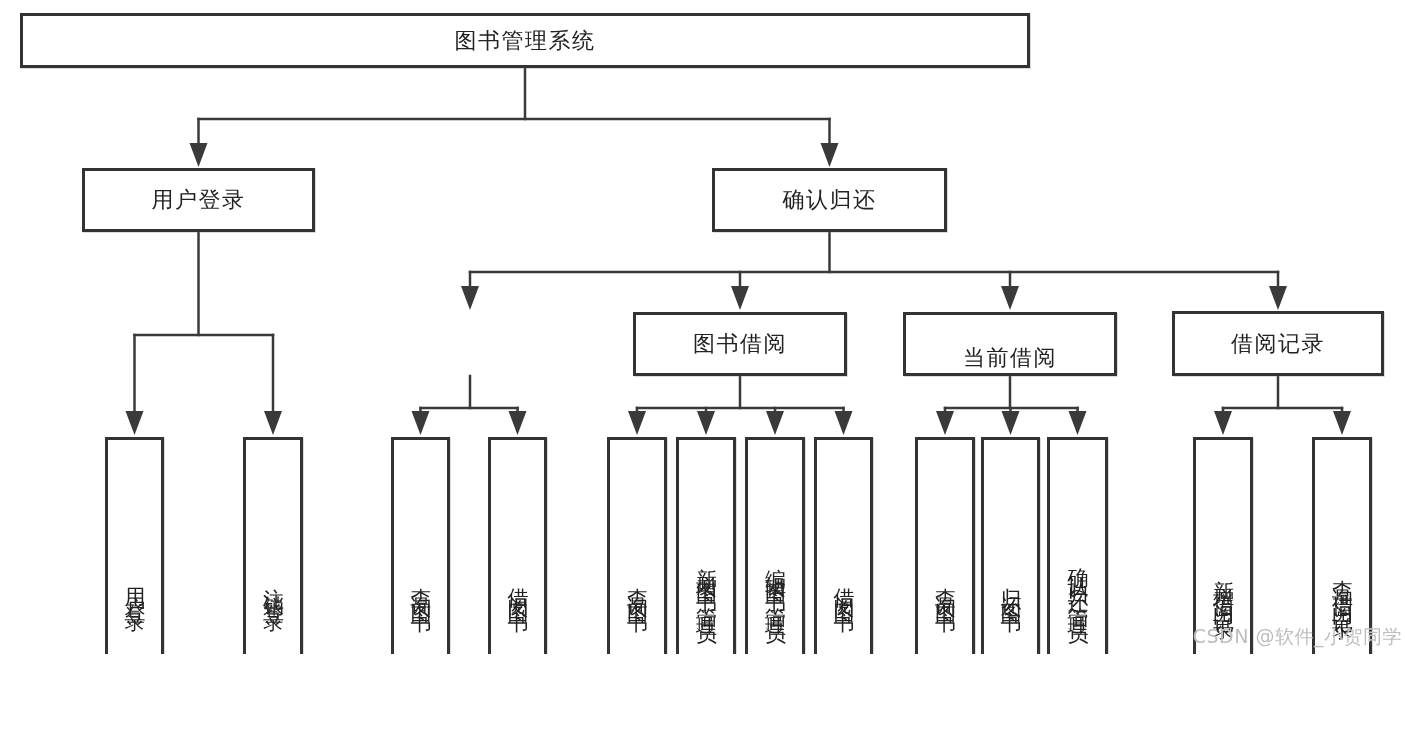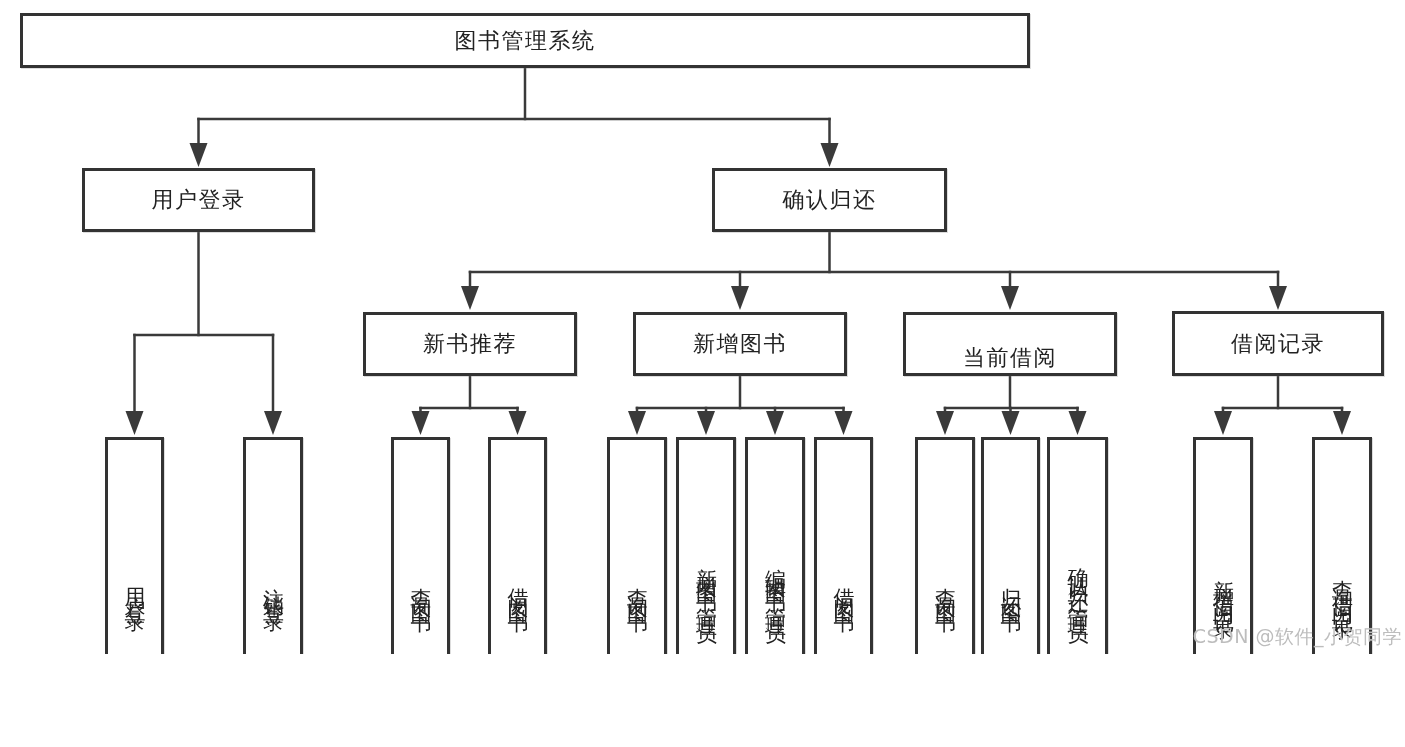--- a/index.html
+++ b/index.html
@@ -130,25 +130,22 @@
     <span>图书管理系统</span>
   </div>
 
   <div class="hbox" style="left:82px;top:168px;width:233px;height:64px;">
     <span>用户登录</span>
   </div>
   <div class="hbox" style="left:712px;top:168px;width:235px;height:64px;">
     <span>确认归还</span>
   </div>
 
-  <div class="hbox" style="left:363px;top:312px;width:214px;height:64px;">
-    <span>新书推荐</span>
-  </div>
   <div class="hbox" style="left:633px;top:312px;width:214px;height:64px;">
-    <span>新增图书</span>
+    <span>图书借阅</span>
   </div>
   <div class="hbox" style="left:903px;top:312px;width:214px;height:64px;align-items:flex-end;">
     <span>当前借阅</span>
   </div>
   <div class="hbox" style="left:1172px;top:311px;width:212px;height:65px;">
     <span>借阅记录</span>
   </div>
 
   <div class="leaf" style="left:105px;width:59px;">
     <span class="vtext">用户登录</span>

